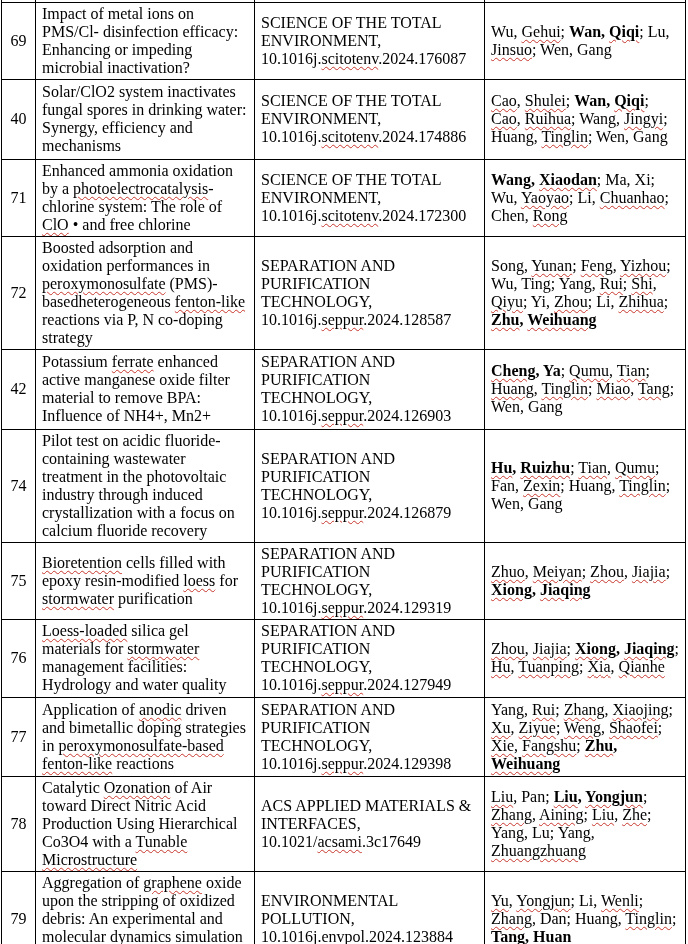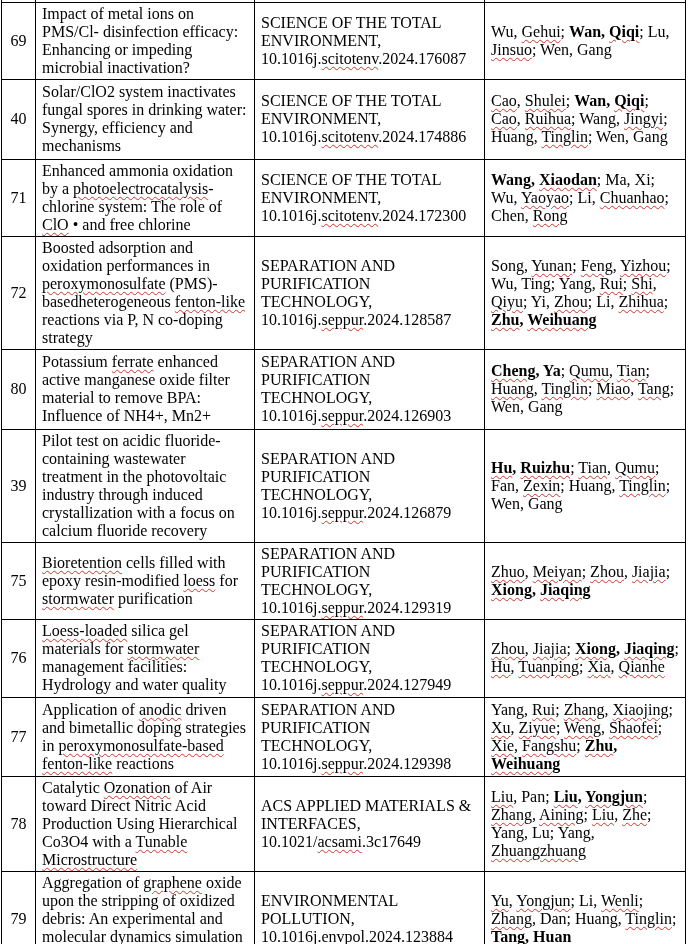--- a/index.html
+++ b/index.html
@@ -111,32 +111,32 @@
     <td class="title-cell">
       <span class="title">Boosted adsorption and oxidation performances in <span class="sq">peroxymonosulfate</span> (PMS)-basedheterogeneous <span class="sq">fenton-like</span> reactions via P, N co-doping strategy</span>
     </td>
     <td class="journal-cell">
       <div class="jname">SEPARATION AND PURIFICATION TECHNOLOGY,</div>
       <div class="doi">10.1016j.<span class="sq">seppur</span>.2024.128587</div>
     </td>
     <td class="authors-cell"><span class="seg">Song, <span class="sq">Yunan</span>; <span class="sq">Feng</span>, <span class="sq">Yizhou</span>; Wu, Ting; Yang, <span class="sq">Rui</span>; <span class="sq">Shi</span>, <span class="sq">Qiyu</span>; Yi, <span class="sq">Zhou</span>; Li, <span class="sq">Zhihua</span>; </span><span class="seg bold"><span class="sq">Zhu</span>, <span class="sq">Weihuang</span></span></td>
   </tr>
         <tr class="r4">
-    <td class="num">80</td>
+    <td class="num">42</td>
     <td class="title-cell">
       <span class="title">Potassium <span class="sq">ferrate</span> enhanced active manganese oxide filter material to remove BPA: Influence of NH4+, Mn2+</span>
     </td>
     <td class="journal-cell">
       <div class="jname">SEPARATION AND PURIFICATION TECHNOLOGY,</div>
       <div class="doi">10.1016j.<span class="sq">seppur</span>.2024.126903</div>
     </td>
     <td class="authors-cell"><span class="seg bold"><span class="sq">Cheng</span>, Ya</span><span class="seg">; <span class="sq">Qumu</span>, <span class="sq">Tian</span>; <span class="sq">Huang</span>, <span class="sq">Tinglin</span>; <span class="sq">Miao</span>, <span class="sq">Tang</span>; Wen, Gang</span></td>
   </tr>
         <tr class="r5">
-    <td class="num">39</td>
+    <td class="num">74</td>
     <td class="title-cell">
       <span class="title">Pilot test on acidic fluoride-containing wastewater treatment in the photovoltaic industry through induced crystallization with a focus on calcium fluoride recovery</span>
     </td>
     <td class="journal-cell">
       <div class="jname">SEPARATION AND PURIFICATION TECHNOLOGY,</div>
       <div class="doi">10.1016j.<span class="sq">seppur</span>.2024.126879</div>
     </td>
     <td class="authors-cell"><span class="seg bold"><span class="sq">Hu</span>, <span class="sq">Ruizhu</span></span><span class="seg">; <span class="sq">Tian</span>, <span class="sq">Qumu</span>; Fan, <span class="sq">Zexin</span>; Huang, <span class="sq">Tinglin</span>; Wen, Gang</span></td>
   </tr>
         <tr class="r6">

